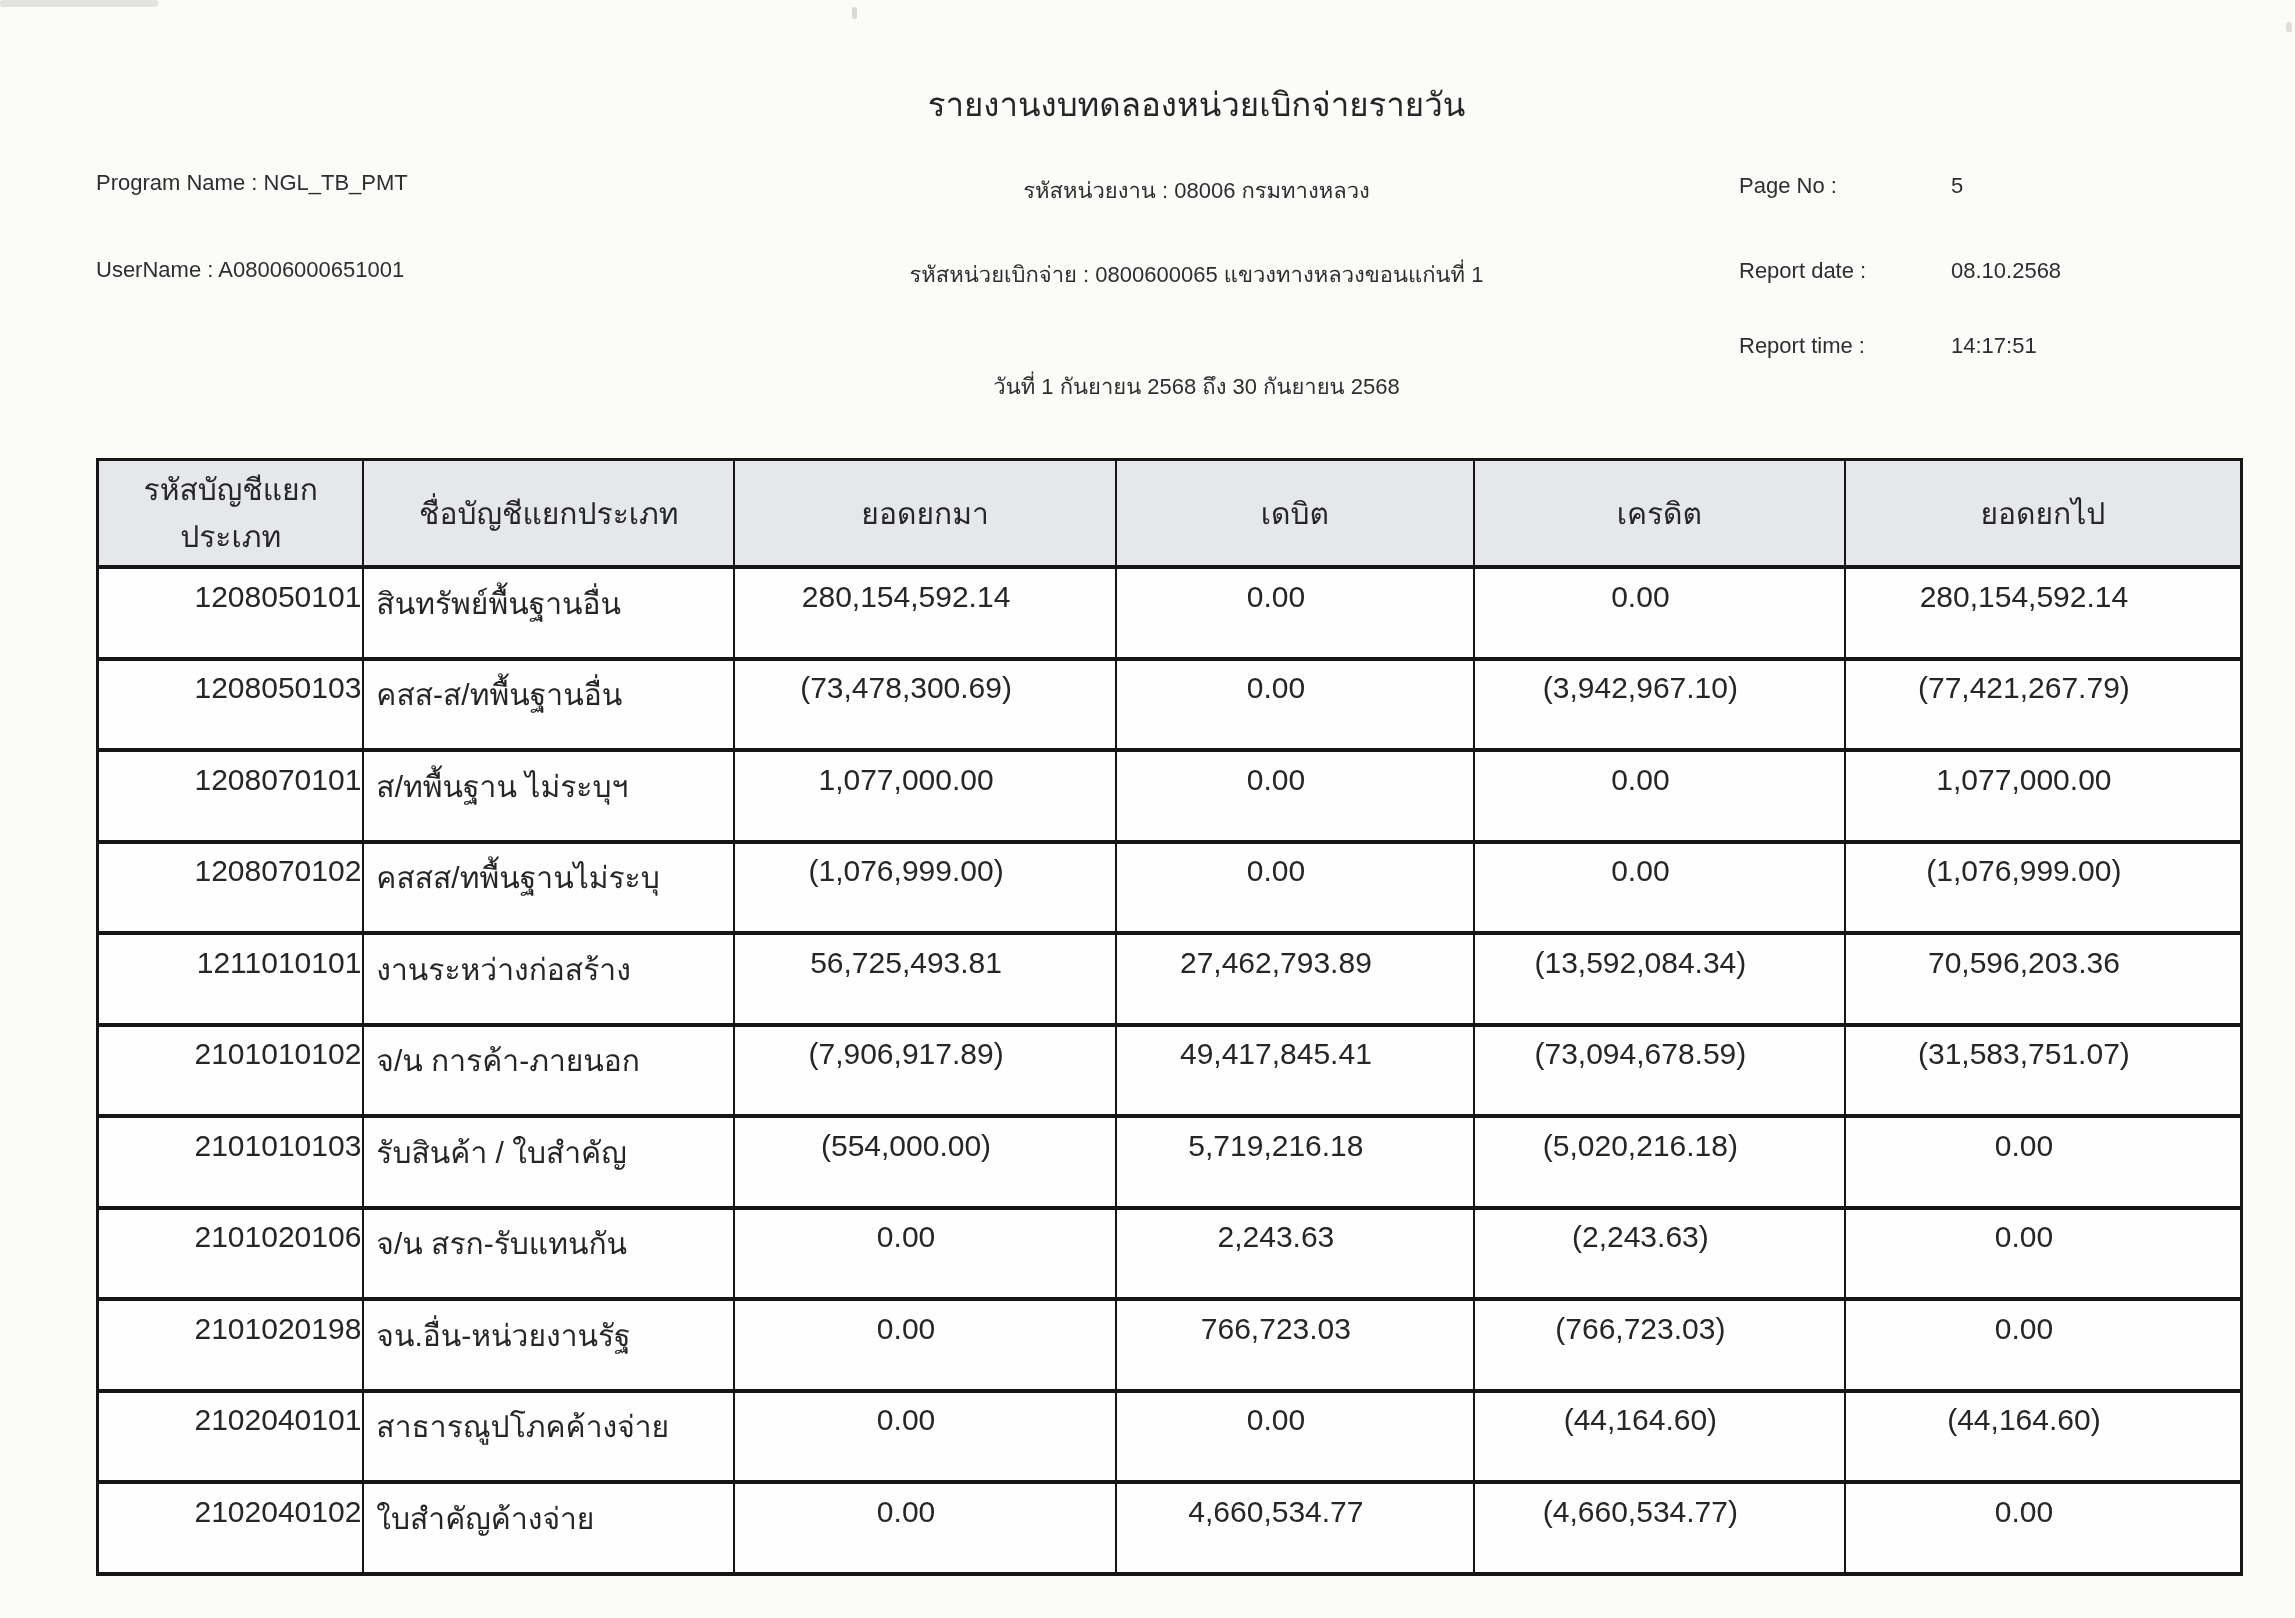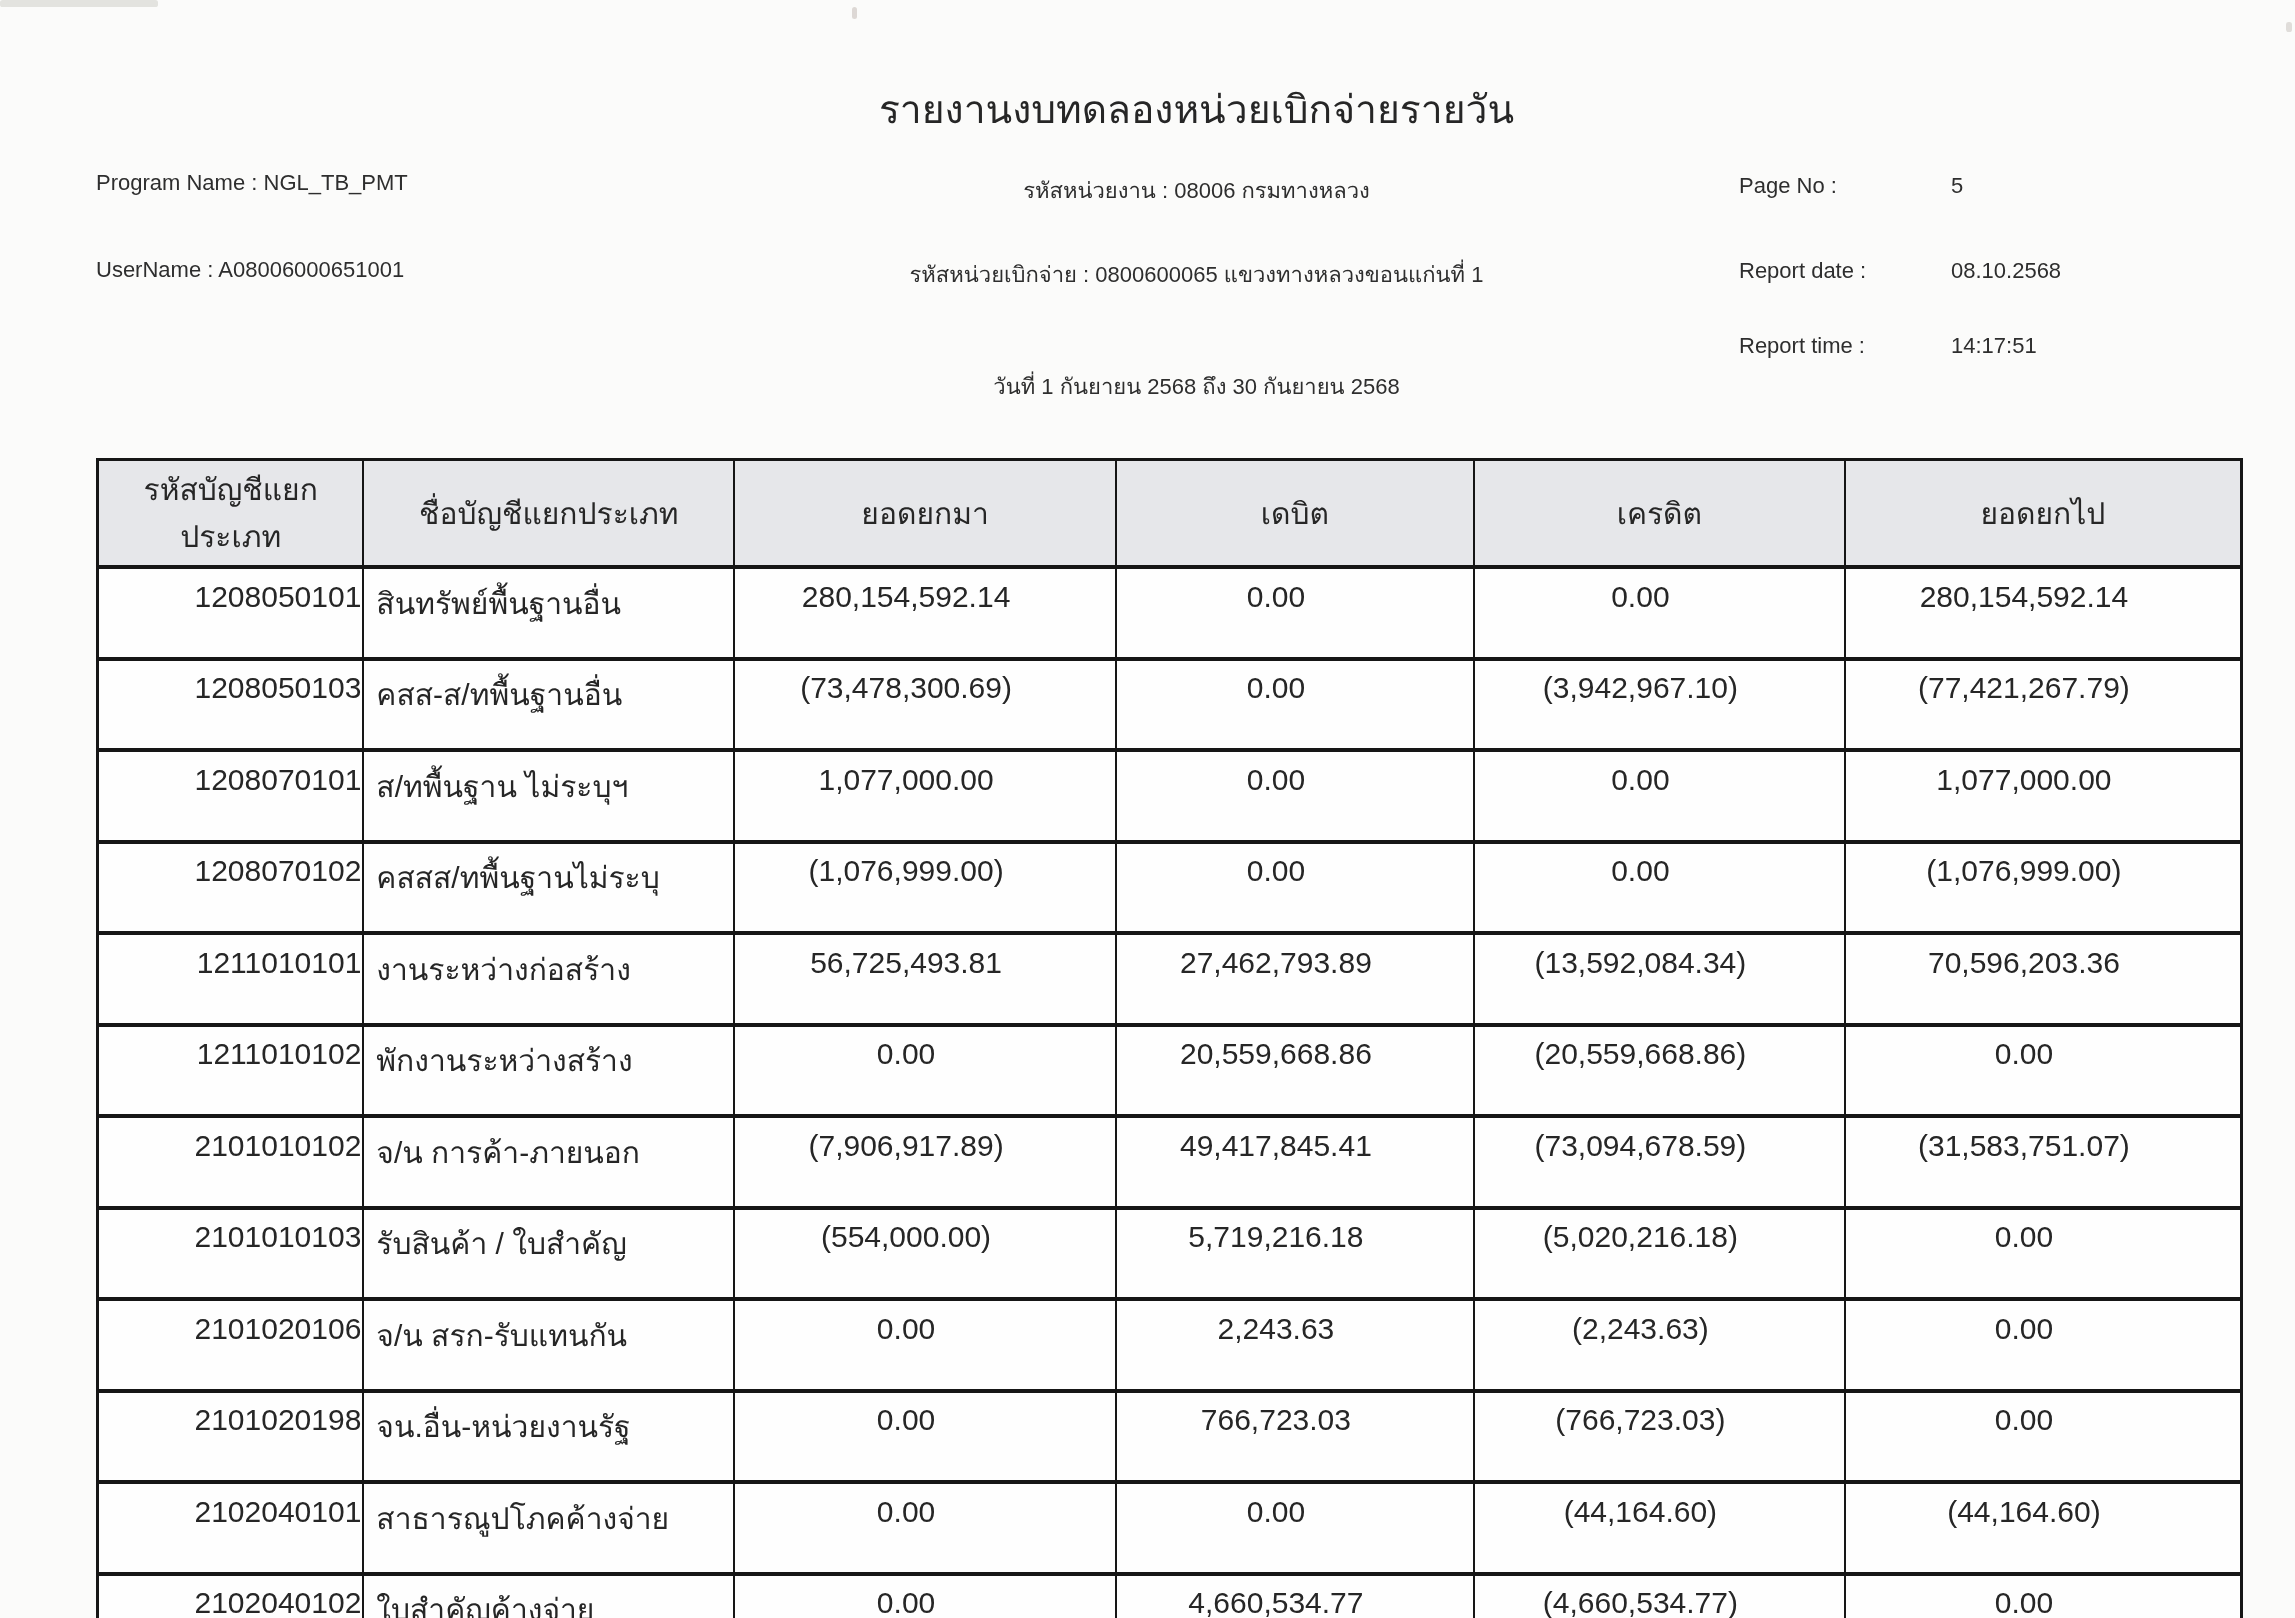--- a/index.html
+++ b/index.html
@@ -12,21 +12,21 @@
     color: #2b2b2b;
     overflow: hidden;
     position: relative;
   }
   .abs { position: absolute; white-space: nowrap; }
 
   
   .hline { font-size: 22px; font-weight: 400; letter-spacing: 0px; color: #2e2e2e; }
   .title {
     left: 758px; top: 78px; width: 877px;
-    text-align: center; font-size: 39px; color: #262626;
+    text-align: center; font-size: 33px; color: #262626;
   }
   .center-col { left: 758px; width: 877px; text-align: center; }
   .c-line1 { top: 173px; }
   .c-line2 { top: 257px; }
   .c-line3 { top: 333px; margin-top: 36px; }
 
   .l-line1 { left: 96px; top: 170px; }
   .l-line2 { left: 96px; top: 257px; }
 
   .r-label { left: 1739px; }
@@ -166,28 +166,20 @@
       </tr>
       <tr>
         <td class="c0">1211010101</td>
         <td class="c1">งานระหว่างก่อสร้าง</td>
         <td class="c2">56,725,493.81</td>
         <td class="c3">27,462,793.89</td>
         <td class="c4">(13,592,084.34)</td>
         <td class="c5">70,596,203.36</td>
       </tr>
       <tr>
-        <td class="c0">1211010102</td>
-        <td class="c1">พักงานระหว่างสร้าง</td>
-        <td class="c2">0.00</td>
-        <td class="c3">20,559,668.86</td>
-        <td class="c4">(20,559,668.86)</td>
-        <td class="c5">0.00</td>
-      </tr>
-      <tr>
         <td class="c0">2101010102</td>
         <td class="c1">จ/น การค้า-ภายนอก</td>
         <td class="c2">(7,906,917.89)</td>
         <td class="c3">49,417,845.41</td>
         <td class="c4">(73,094,678.59)</td>
         <td class="c5">(31,583,751.07)</td>
       </tr>
       <tr>
         <td class="c0">2101010103</td>
         <td class="c1">รับสินค้า / ใบสำคัญ</td>

